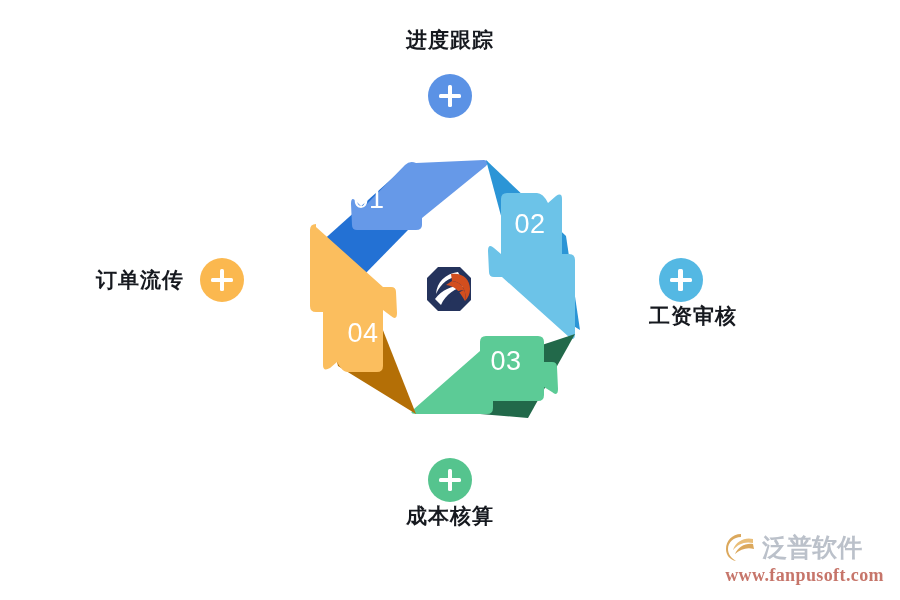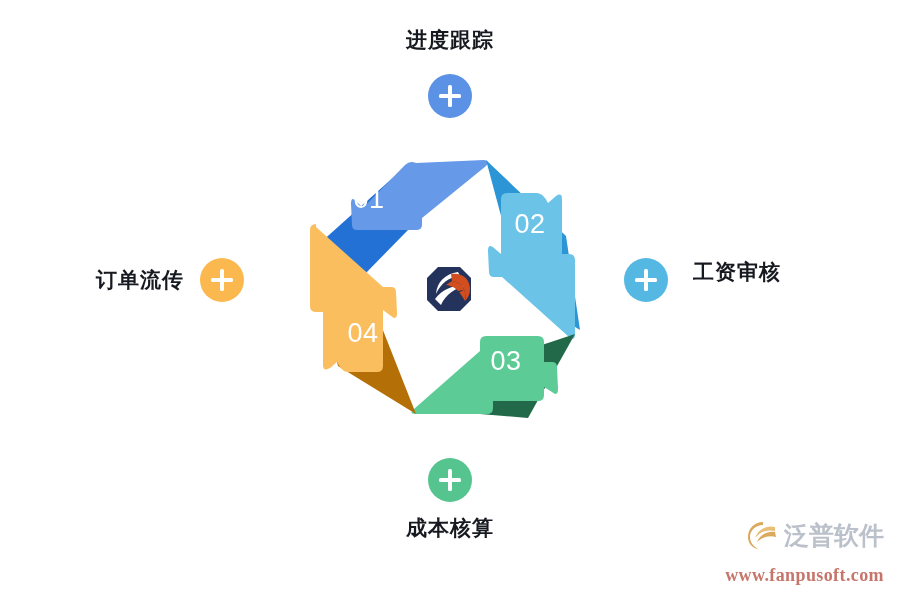--- a/index.html
+++ b/index.html
@@ -100,45 +100,45 @@
     display: flex; flex-direction: column;
     align-items: center;
   }
   .node-top .node-label { margin-bottom: 20px; font-family: Liberation Serif, serif; }
 
   .node-bottom {
     left: 0; right: 0; top: 458px;
     display: flex; flex-direction: column;
     align-items: center;
   }
-  .node-bottom .node-label { margin-top: 12px; }
+  .node-bottom .node-label { }
 
   .node-left {
     left: 96px; top: 258px;
     display: flex; flex-direction: row;
     align-items: center;
   }
   .node-left .node-label { margin-right: 16px; }
 
   .node-right {
     left: 624px; top: 258px;
-    display: flex; flex-direction: row;
+    display: flex; flex-direction: column;
+    align-items: center;
   }
   .node-right .node-label { margin-left: 25px; }
 
   
   .watermark {
     position: absolute;
     right: 16px;
     bottom: 14px;
     display: flex;
     flex-direction: column;
-    align-items: flex-end;
+    align-items: flex-start;
     opacity: 0.92;
-    gap: 12px;
   }
   .wm-row {
     display: flex;
     flex-direction: row;
     align-items: center;
     gap: 5px;
   }
   .wm-mark { display: block; }
   .wm-name {
     font-family: "Liberation Sans", "DejaVu Sans", sans-serif;

